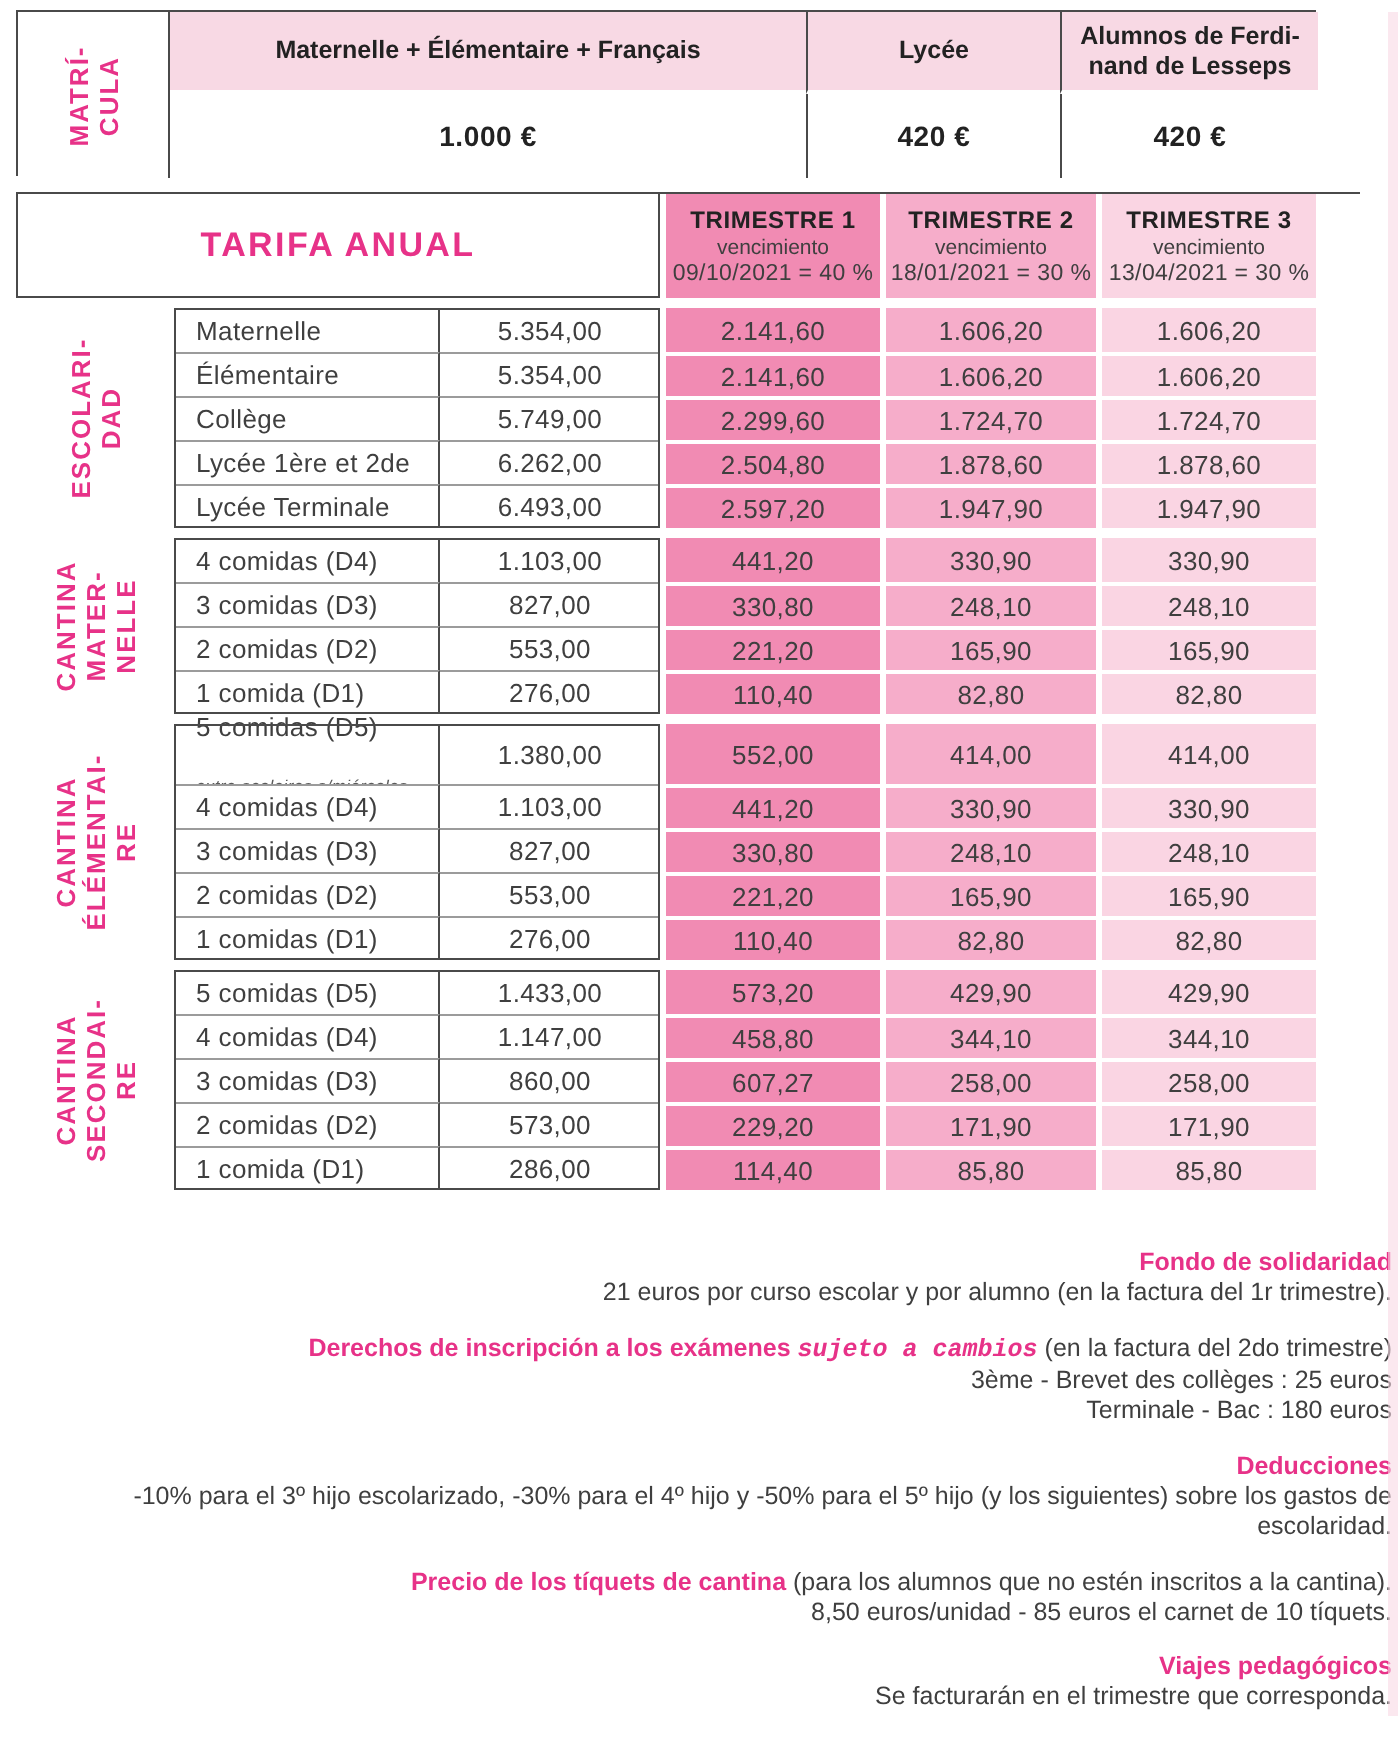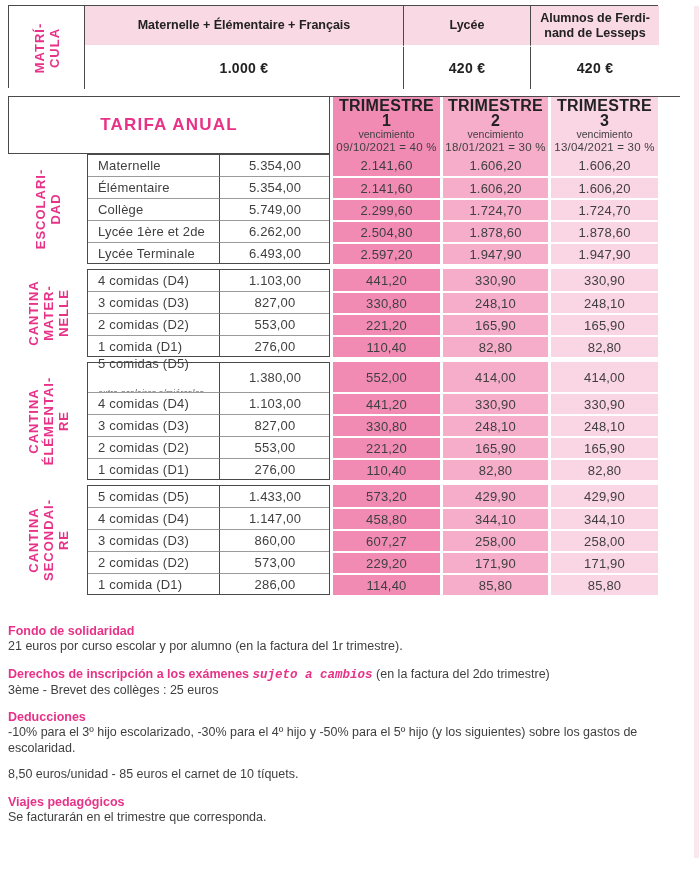--- a/index.html
+++ b/index.html
@@ -29,21 +29,21 @@
     font-weight:bold;font-size:14px;color:#222;letter-spacing:.3px;}
 
   
   .thead{position:relative;margin:8px 0 0 8px;width:672px;height:53px;
     display:grid;grid-template-columns:322px 110px 108px 110px;border-top:1px solid var(--bdark);}
   .th-title{border:1.5px solid var(--bdark);border-top:none;background:#fff;
     display:flex;align-items:center;justify-content:center;}
   .th-title .title{color:var(--magenta);font-weight:bold;font-size:17px;letter-spacing:1.2px;}
   .th-col{display:flex;flex-direction:column;align-items:center;justify-content:center;
     text-align:center;border-left:3px solid #fff;padding-top:1px;}
-  .th-col .tname{font-weight:bold;font-size:16px;color:#222;line-height:15px;letter-spacing:.3px;}
+  .th-col .tname{font-weight:bold;font-size:12px;color:#222;line-height:15px;letter-spacing:.3px;}
   .th-col .tvenc{font-size:10.5px;line-height:12px;}
   .th-col .tdate{font-size:11.5px;line-height:14px;letter-spacing:.2px;}
   .bg-t1{background:var(--pink-t1);} .bg-t2{background:var(--pink-t2);} .bg-t3{background:var(--pink-t3);}
 
   
   .section{position:relative;margin:5px 0 0 8px;width:650px;
     display:grid;grid-template-columns:80px 132px 110px 110px 108px 110px;}
   .section:first-of-type{margin-top:4px;}
   .borderbox{position:absolute;left:0;top:0;width:322px;height:100%;
     border:1.5px solid var(--bdark);pointer-events:none;}
@@ -54,21 +54,21 @@
   .cell.item .sub{font-size:8.5px;font-style:italic;color:#5a5a5a;line-height:9px;margin-top:18px;}
   .cell.num{justify-content:center;background:#fff;}
   .cell.c-t1{background:var(--pink-t1);border-left:3px solid #fff;}
   .cell.c-t2{background:var(--pink-t2);border-left:3px solid #fff;}
   .cell.c-t3{background:var(--pink-t3);border-left:3px solid #fff;}
   .rt-w{border-top:1px solid var(--bline);}
   .rt-c{border-top:2px solid #fff;}
 
   
   .notes{margin:28px 0 0 8px;width:688px;}
-  .note{margin-bottom:11px;}
+  .note{margin-bottom:11px;text-align:right;}
   .note-head{color:var(--magenta);font-weight:bold;font-size:12.5px;line-height:16px;}
   .note-head .hi{font-style:italic;font-family:Liberation Mono, monospace;}
   .note-head .hs{color:var(--txt);font-weight:normal;}
   .note-line{font-size:12.5px;line-height:15.5px;color:var(--txt);}
 </style>
 </head>
 <body>
 
 <div class="page">
   <div class="edge-strip"></div>
@@ -275,26 +275,28 @@
     </div>
 
   <div class="notes">
     <div class="note">
       <div class="note-head"><span class="h">Fondo de solidaridad</span></div>
       <div class="note-line">21 euros por curso escolar y por alumno (en la factura del 1r trimestre).</div>
     </div>
     <div class="note">
       <div class="note-head"><span class="h">Derechos de inscripción a los exámenes</span> <span class="hi">sujeto a cambios</span> <span class="hs">(en la factura del 2do trimestre)</span></div>
       <div class="note-line">3ème - Brevet des collèges : 25 euros</div>
+      <div class="note-line">Terminale - Bac : 180 euros</div>
     </div>
     <div class="note">
       <div class="note-head"><span class="h">Deducciones</span></div>
       <div class="note-line">-10% para el 3º hijo escolarizado, -30% para el 4º hijo y -50% para el 5º hijo (y los siguientes) sobre los gastos de escolaridad.</div>
     </div>
     <div class="note">
+      <div class="note-head"><span class="h">Precio de los tíquets de cantina</span> <span class="hs">(para los alumnos que no estén inscritos a la cantina).</span></div>
       <div class="note-line">8,50 euros/unidad - 85 euros el carnet de 10 tíquets.</div>
     </div>
     <div class="note">
       <div class="note-head"><span class="h">Viajes pedagógicos</span></div>
       <div class="note-line">Se facturarán en el trimestre que corresponda.</div>
     </div>
   </div>
 
 </div>
 

